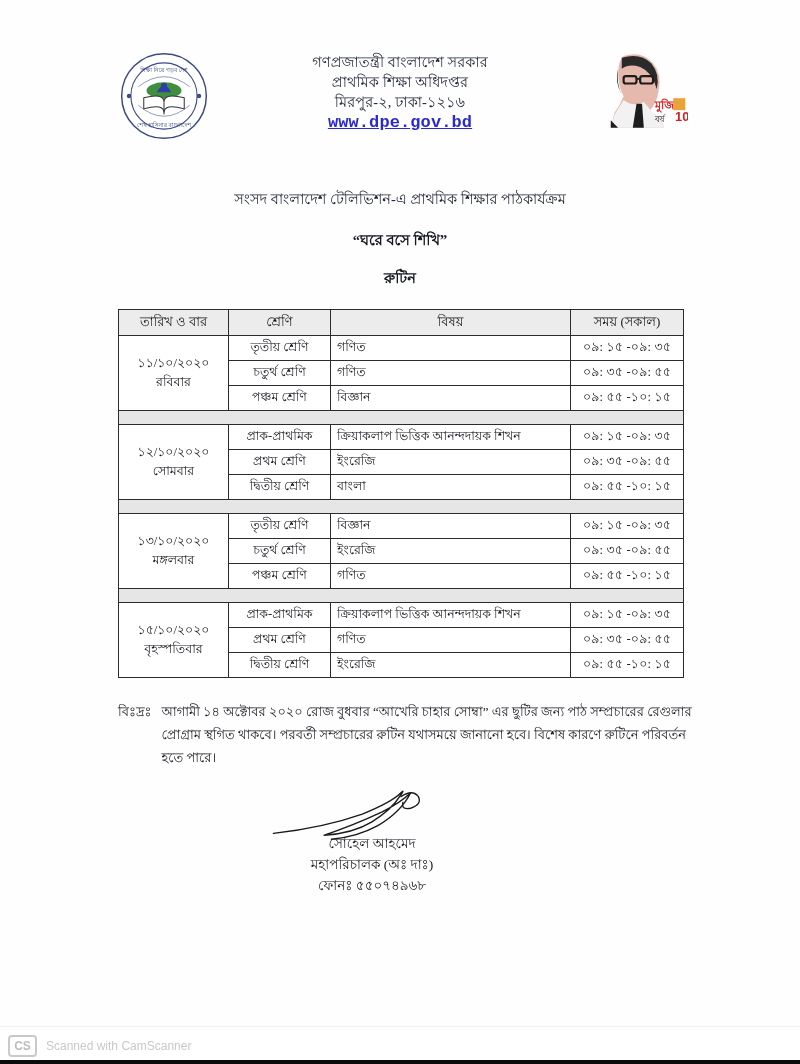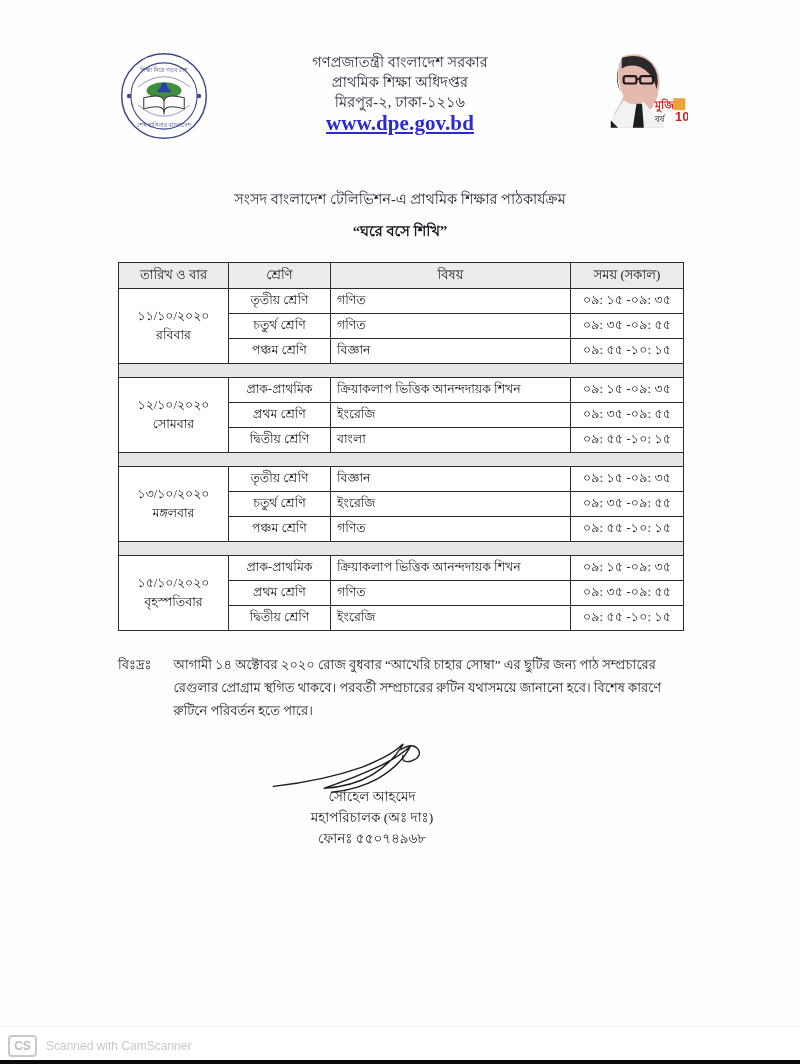--- a/index.html
+++ b/index.html
@@ -45,38 +45,38 @@
     text-align: center;
   }
   .head-lines div {
     font-family: "Liberation Serif", "DejaVu Serif", serif;
     font-size: 14.5px;
     line-height: 20px;
     color: #232a3a;
     letter-spacing: .1px;
   }
   .head-lines .url {
-    font-family: Liberation Serif, serif;
-    font-size: 21px;
+    font-family: Liberation Mono, monospace;
+    font-size: 17px;
     font-weight: bold;
     color: #2a2ad0;
     text-decoration: underline;
     margin-top: 1px;
   }
 
   
   .titles { text-align: center; margin-top: 26px; }
   .titles .t1 {
     font-family: "Liberation Serif", "DejaVu Serif", serif;
     font-size: 14.5px; color: #1d2330; line-height: 22px;
   }
   .titles .t2 {
     font-family: "Liberation Serif", "DejaVu Serif", serif;
     font-size: 14.5px; font-weight: bold; color: #14181f;
-    margin-top: 10px; line-height: 22px; text-align: center;
+    margin-top: 19px; line-height: 22px; text-align: center;
   }
   .titles .t3 {
     font-family: "Liberation Serif", "DejaVu Serif", serif;
     font-size: 14.5px; font-weight: bold; color: #14181f;
     margin-top: 16px; line-height: 22px;
   }
 
   
   .tbl-wrap { margin-top: 20px; padding: 0 92px 0 118px; }
   table.routine {
@@ -122,21 +122,21 @@
 
   
   .note {
     margin: 22px 118px 0 118px;
     width: 580px;
     font-family: "Liberation Serif", "DejaVu Serif", serif;
     font-size: 13px;
     line-height: 23px;
     color: #15181e;
     display: flex;
-    gap: 22px;
+    gap: 10px;
   }
   .note .lbl { white-space: nowrap; }
   .note .body { text-align: left; }
 
   
   .sig {
     margin-top: 18px;
     text-align: center;
     position: relative;
     padding-right: 56px;
@@ -236,20 +236,21 @@
             <rect x="84" y="54" width="13" height="13" fill="#e8a33d"></rect>
             <text x="86" y="79" font-size="14" fill="#d42020" font-weight="bold" font-family="'Liberation Sans', sans-serif">100</text>
           </g>
         </svg>
       </div>
     </div>
 
     <div class="titles">
       <div class="t1">সংসদ বাংলাদেশ টেলিভিশন-এ প্রাথমিক শিক্ষার পাঠকার্যক্রম</div>
       <div class="t2">“ঘরে বসে শিখি”</div>
+      <div class="t3">রুটিন</div>
     </div>
 
     <div class="tbl-wrap">
       <table class="routine">
         <colgroup>
           <col class="c-date">
             <col class="c-class">
             <col class="c-sub">
             <col class="c-time">
         </colgroup>

